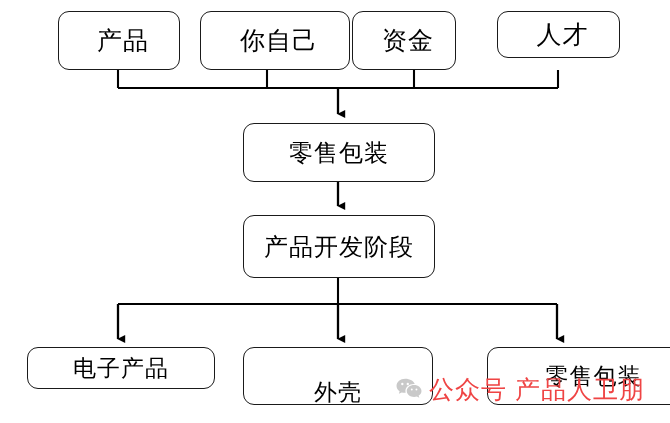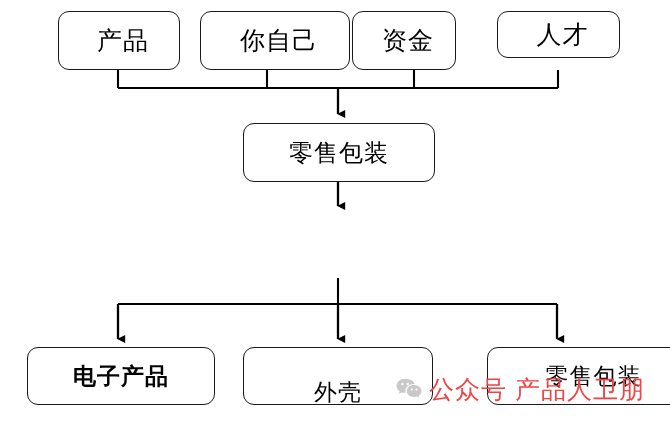--- a/index.html
+++ b/index.html
@@ -123,22 +123,25 @@
     <span class="node-label">资金</span>
   </div>
   <div class="node size-top" style="left:497px; top:11px; width:123px; height:47px;">
     <span class="node-label">人才</span>
   </div>
 
   <div class="node size-mid" style="left:243px; top:123px; width:192px; height:59px;">
     <span class="node-label">零售包装</span>
   </div>
 
+  <div class="node size-mid" style="left:243px; top:215px; width:192px; height:63px;">
+    <span class="node-label">产品开发阶段</span>
+  </div>
 
-  <div class="node size-bottom" style="left:27px; top:347px; width:188px; height:58px;font-weight:bold;">
+  <div class="node size-bottom" style="left:27px; top:347px; width:188px; height:42px;">
     <span class="node-label">电子产品</span>
   </div>
   <div class="node size-bottom" style="left:243px; top:347px; width:190px; height:58px;align-items:flex-end;">
     <span class="node-label">外壳</span>
   </div>
   <div class="node size-bottom" style="left:487px; top:347px; width:213px; height:58px;">
     <span class="node-label">零售包装</span>
   </div>
 
   <div id="watermark">

